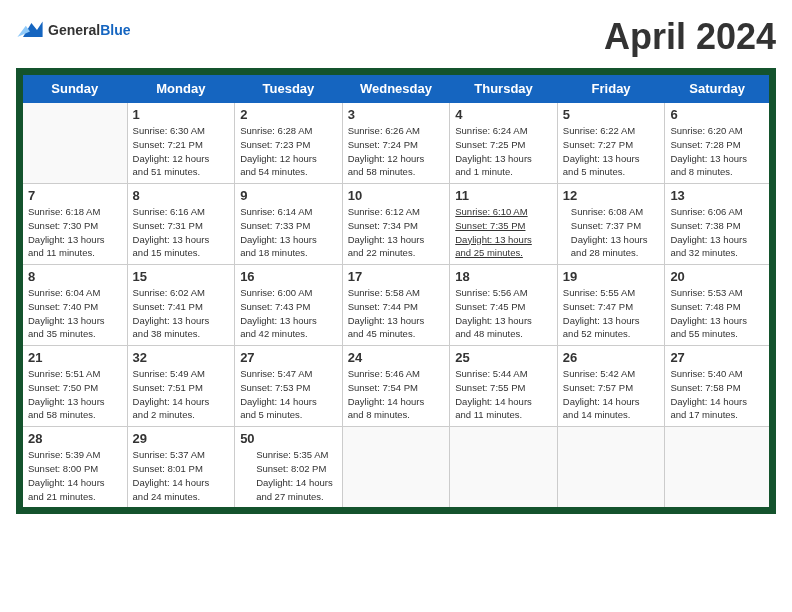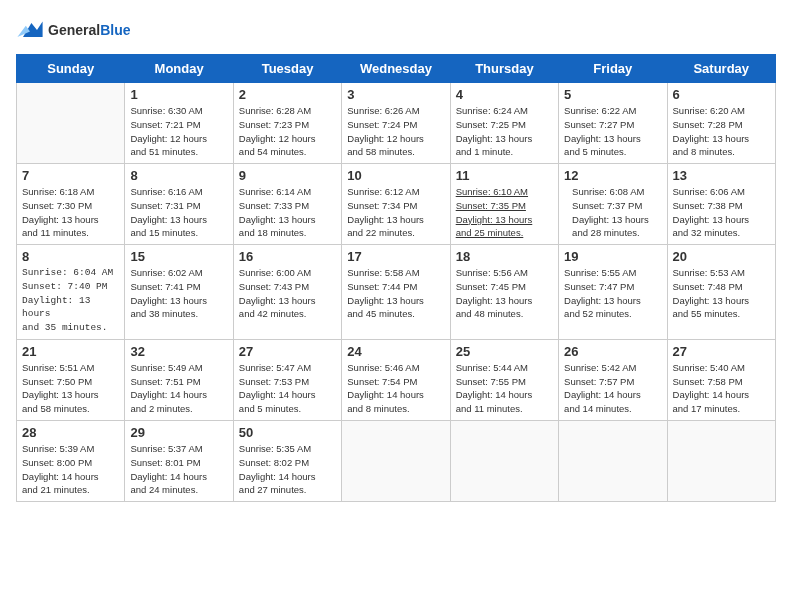--- a/index.html
+++ b/index.html
@@ -40,21 +40,21 @@
       font-weight: bold;
       color: #333;
     }
     .location-title {
       font-size: 16px;
       color: #333;
     }
     table {
       width: 100%;
       border-collapse: collapse;
-      border: 1px solid #14532d;
+      border: 7px solid #14532d;
     }
     th {
       background: #1565c0;
       color: #fff;
       font-size: 13px;
       font-weight: bold;
       padding: 6px 4px;
       text-align: center;
       border: 1px solid #1565c0;
     }
@@ -91,20 +91,21 @@
     <svg class="logo-bird" viewBox="0 0 40 40">
       <polygon points="10,30 22,10 30,20 38,8 38,30" fill="#1565c0"></polygon>
       <polygon points="2,30 14,14 20,22" fill="#90caf9"></polygon>
     </svg>
     <div class="logo-text">
       <span class="logo-general">General</span>
       <span class="logo-blue">Blue</span>
     </div>
   </div>
   <div class="title-area">
+    <div class="month-title">April 2024</div>
   </div>
 </div>
 
 <table>
   <thead>
     <tr>
     <th>Sunday</th>
         <th>Monday</th>
         <th>Tuesday</th>
         <th>Wednesday</th>
@@ -206,21 +207,21 @@
           <span class="day-number">13</span>
           <div class="day-info" style="white-space: pre-line;">Sunrise: 6:06 AM
 Sunset: 7:38 PM
 Daylight: 13 hours
 and 32 minutes.</div>
         </td>
       </tr>
       <tr>
         <td>
           <span class="day-number">8</span>
-          <div class="day-info" style="white-space: pre-line; font-family: Liberation Mono, monospace;">Sunrise: 6:04 AM
+          <div class="day-info" style="white-space: pre-line;">Sunrise: 6:04 AM
 Sunset: 7:40 PM
 Daylight: 13 hours
 and 35 minutes.</div>
         </td>
         <td>
           <span class="day-number">15</span>
           <div class="day-info" style="white-space: pre-line;">Sunrise: 6:02 AM
 Sunset: 7:41 PM
 Daylight: 13 hours
 and 38 minutes.</div>
@@ -322,21 +323,21 @@
         </td>
         <td>
           <span class="day-number">29</span>
           <div class="day-info" style="white-space: pre-line;">Sunrise: 5:37 AM
 Sunset: 8:01 PM
 Daylight: 14 hours
 and 24 minutes.</div>
         </td>
         <td>
           <span class="day-number">50</span>
-          <div class="day-info" style="white-space: pre-line;">Sunrise: 5:35 AM
+          <div class="day-info" style="white-space: pre-line; margin-left: 16px;">Sunrise: 5:35 AM
 Sunset: 8:02 PM
 Daylight: 14 hours
 and 27 minutes.</div>
         </td>
         <td class="empty"></td>
         <td class="empty"></td>
         <td class="empty"></td>
         <td class="empty"></td>
       </tr>
     </tbody>

